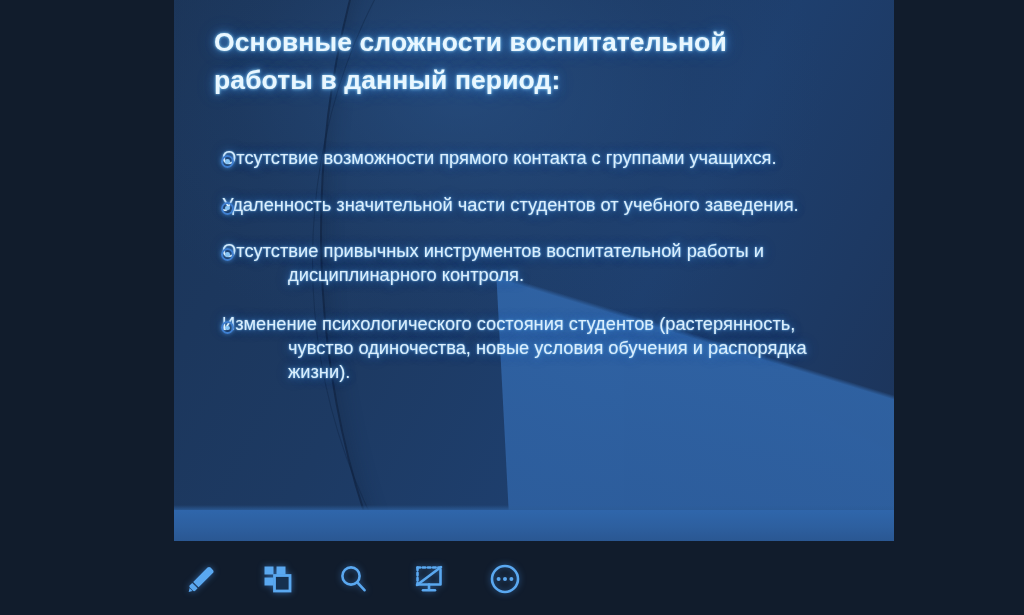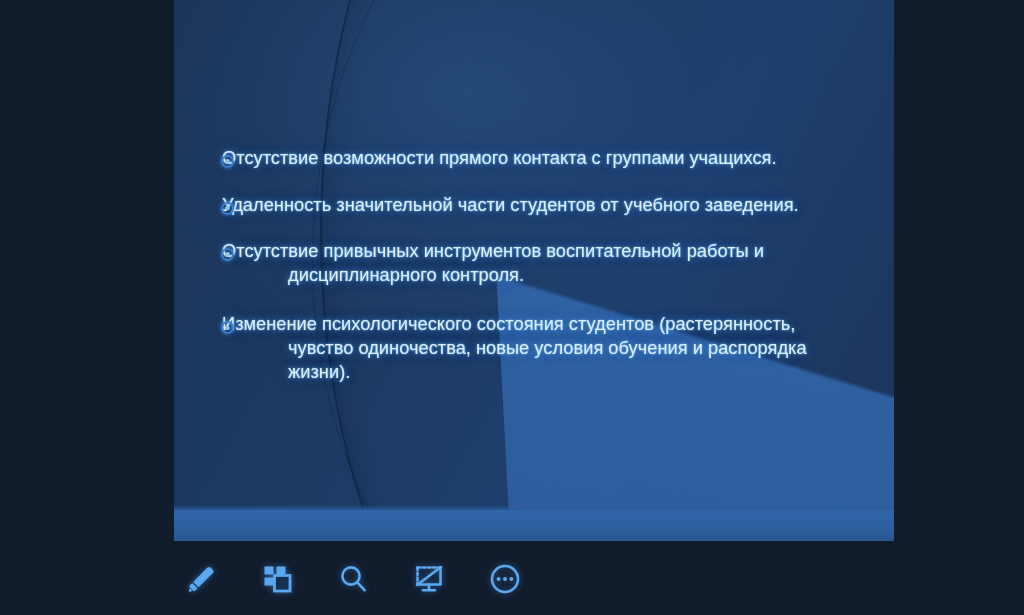--- a/index.html
+++ b/index.html
@@ -221,20 +221,22 @@
     <div class="slide-glow"></div>
     <div class="arc-deco"></div>
     <div class="arc-deco2"></div>
     <div class="wedge-right2"></div>
     <div class="wedge-right"></div>
     <div class="bottom-band-edge"></div>
     <div class="bottom-band"></div>
 
     <div class="slide-content">
 
+      <div id="slide-title">Основные сложности воспитательной
+работы в данный период:</div>
 
       <ul id="bullet-list">
         <li class="bullet-item">
           <span class="bullet-marker"></span>
           <span class="bullet-text">Отсутствие возможности прямого контакта с группами учащихся.</span>
         </li>
         <li class="bullet-item">
           <span class="bullet-marker"></span>
           <span class="bullet-text">Удаленность значительной части студентов от учебного заведения.</span>
         </li>

